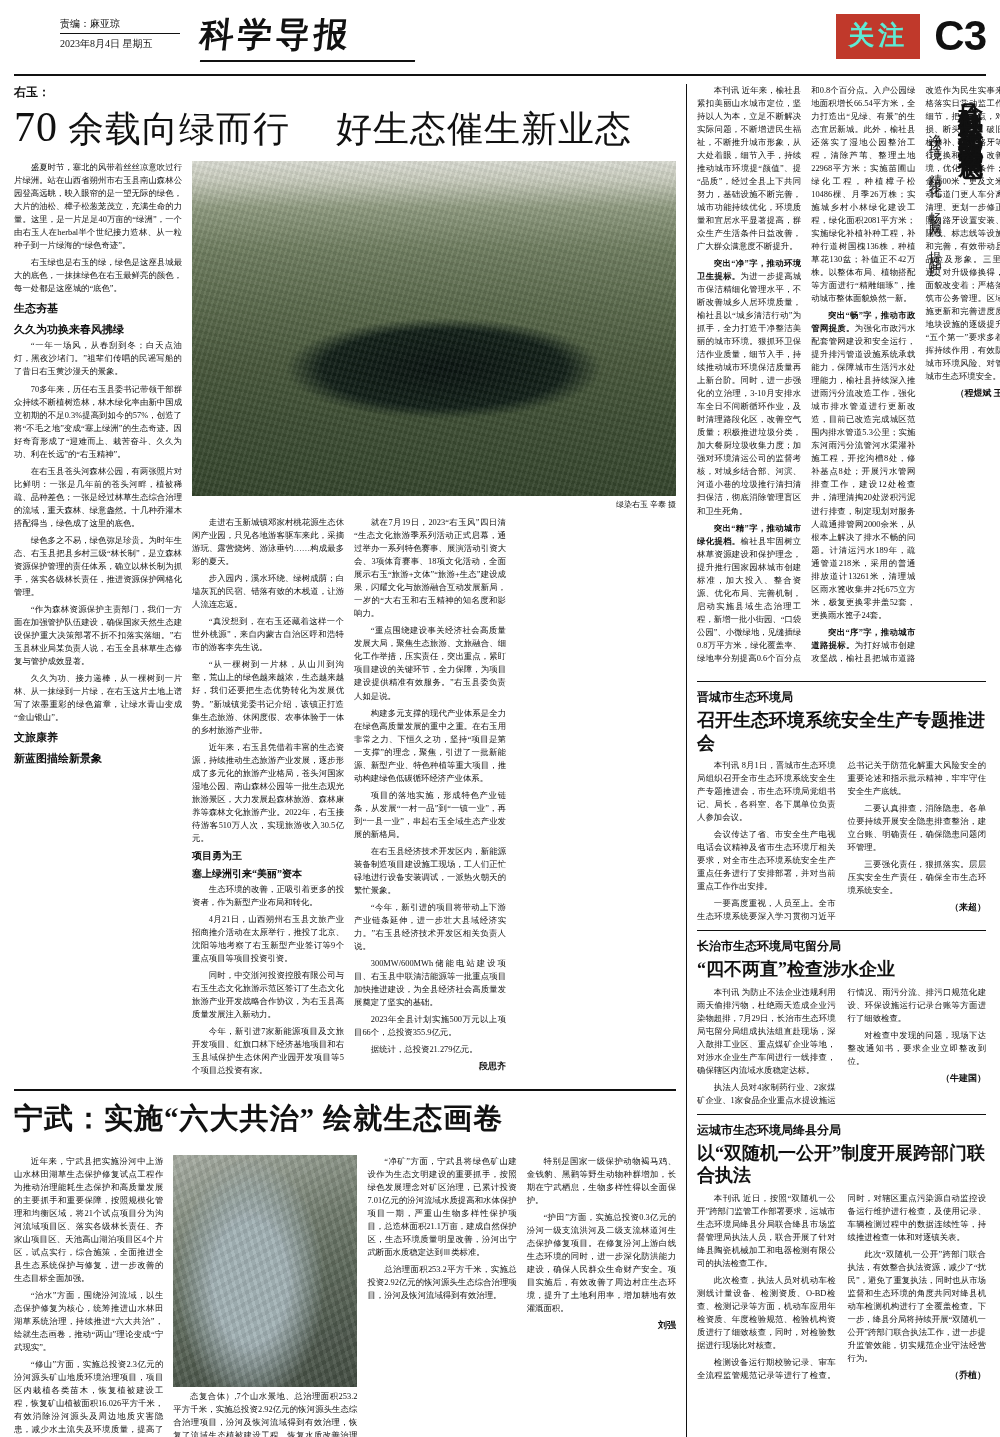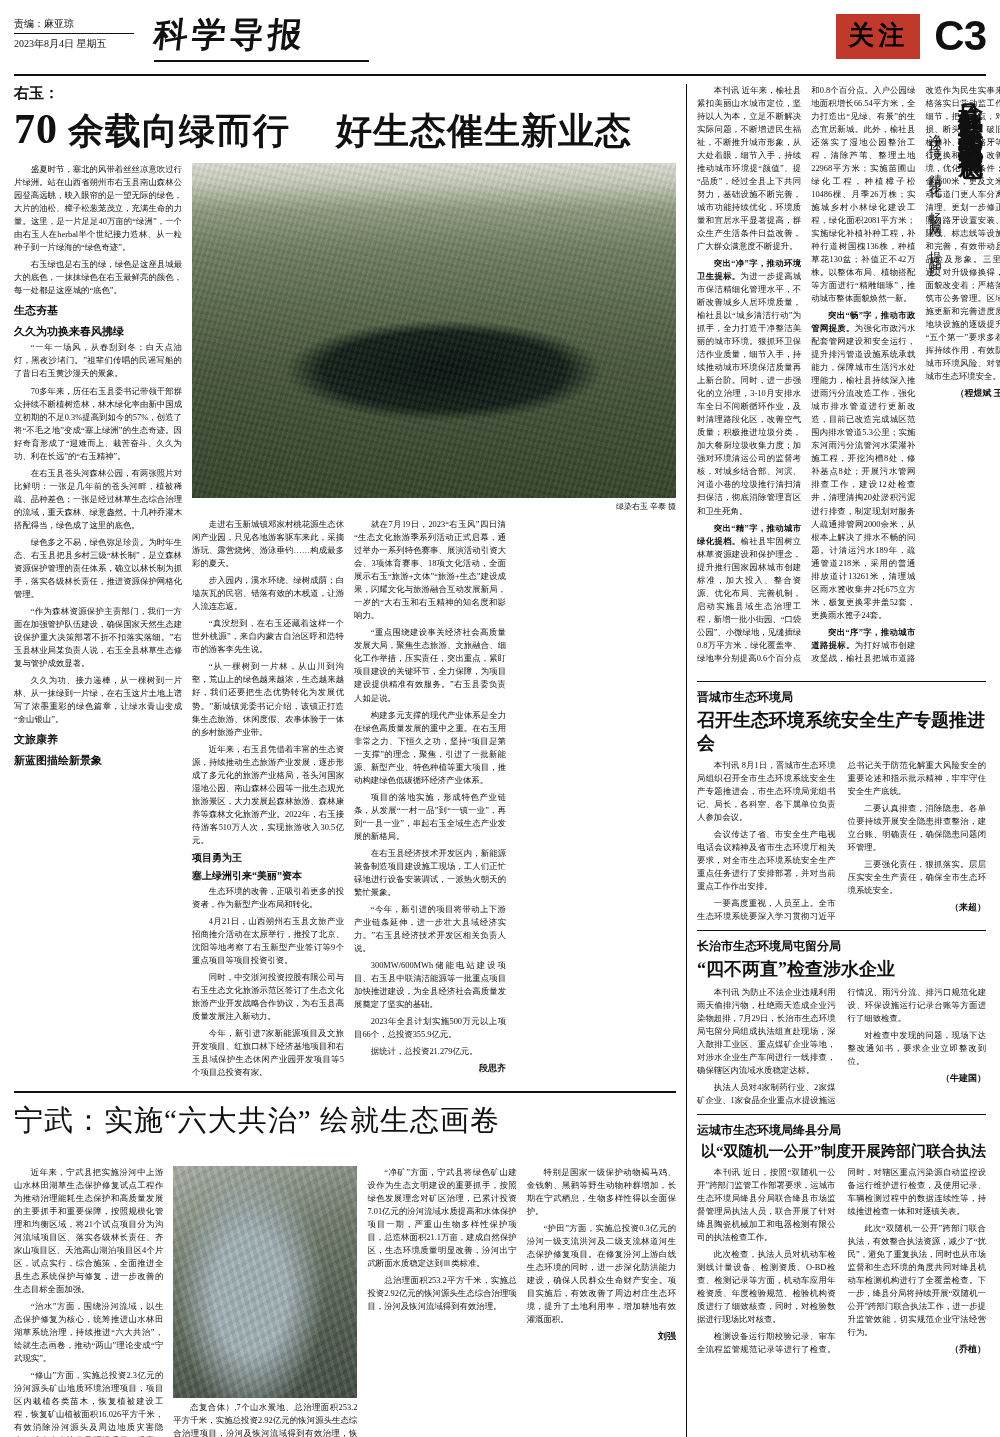--- a/index.html
+++ b/index.html
@@ -7,50 +7,50 @@
     width:1000px;height:1437px;
     background:#ffffff;
     font-family:"Liberation Serif","DejaVu Serif",serif;
     color:#111;
     position:relative;
     overflow:hidden;
   }
   .page{position:relative;width:1000px;height:1437px;box-sizing:border-box;padding:10px 14px;}
 
   
-  .masthead{display:flex;align-items:flex-start;justify-content:space-between;height:62px;position:relative;}
+  .masthead{display:flex;align-items:flex-start;justify-content:space-between;height:62px;position:relative;margin-left:46px;}
   .mh-left{font-size:10px;line-height:1.5;padding-top:6px;color:#111;}
   .mh-left div{white-space:nowrap;}
   .mh-left .rule{border-bottom:1px solid #111;width:120px;margin:2px 0;}
   .mh-center{position:absolute;left:140px;top:2px;}
   .paper-title{
     font-family:"Liberation Serif",serif;
     font-size:34px;font-weight:bold;letter-spacing:4px;
     transform:skewX(-6deg);
     color:#111;
   }
   .paper-title-underline{border-bottom:2px solid #111;width:215px;margin-top:2px;transform:skewX(-6deg);}
   .mh-right{display:flex;align-items:center;gap:14px;padding-top:2px;}
   .section-badge{
-    background:#c0392b;color:#000000;font-weight:bold;font-size:26px;
+    background:#c0392b;color:#5eead4;font-weight:bold;font-size:26px;
     padding:4px 12px 6px;letter-spacing:4px;
     font-family:"Liberation Sans",sans-serif;
   }
   .page-no{font-size:42px;font-weight:bold;font-family:"Liberation Sans",sans-serif;letter-spacing:-1px;}
 
   .topline{border-top:2px solid #111;margin-top:2px;}
 
   
   .content{display:flex;gap:0;margin-top:8px;}
   .left-zone{width:672px;padding-right:10px;box-sizing:border-box;}
   .right-zone{width:300px;border-left:1px solid #111;padding-left:10px;box-sizing:border-box;}
 
-  .kicker{font-size:15px;font-weight:bold;margin-bottom:2px;}
+  .kicker{font-size:12px;font-weight:bold;margin-bottom:2px;}
   .headline{
-    font-size:36px;font-weight:bold;letter-spacing:1px;line-height:1.15;
+    font-size:36px;font-weight:normal;letter-spacing:1px;line-height:1.15;
     margin:0 0 10px 0;
   }
   .headline .num{font-size:42px;}
   .headline .gap{display:inline-block;width:26px;}
   .cols2{column-count:2;column-gap:12px;}
   p.body{
     font-size:8.4px;line-height:1.55;text-align:justify;margin:0 0 4px 0;
     text-indent:2em;
     font-family:"Liberation Serif",serif;
   }
@@ -103,25 +103,25 @@
     writing-mode:vertical-rl;text-orientation:upright;
     font-size:13px;letter-spacing:6px;line-height:2.1;height:100%;padding-top:40px;
   }
   .vbody{flex:1;column-count:2;column-gap:10px;}
 
   .hr-thin{border-top:1px solid #111;margin:7px 0;}
   .hr-thick{border-top:2px solid #111;margin:8px 0;}
 
   .dept{font-size:12px;font-weight:bold;margin:4px 0 3px;}
   .sub-headline{font-size:18px;font-weight:bold;line-height:1.25;margin:0 0 5px 0;}
-  .sub-headline.sm{font-size:15px;text-align:right;}
+  .sub-headline.sm{font-size:18px;}
 
   
   .bottom{margin-top:6px;}
-  .bhead{font-size:29px;font-weight:normal;letter-spacing:1px;margin:4px 0 25px;}
+  .bhead{font-size:29px;font-weight:bold;letter-spacing:1px;margin:4px 0 16px;}
   .bgrid{display:flex;gap:10px;}
   .bcol{width:150px;}
   .bphoto-col{width:185px;}
 </style>
 </head>
 <body>
 
 <div class="page">
 
   <div class="masthead">

